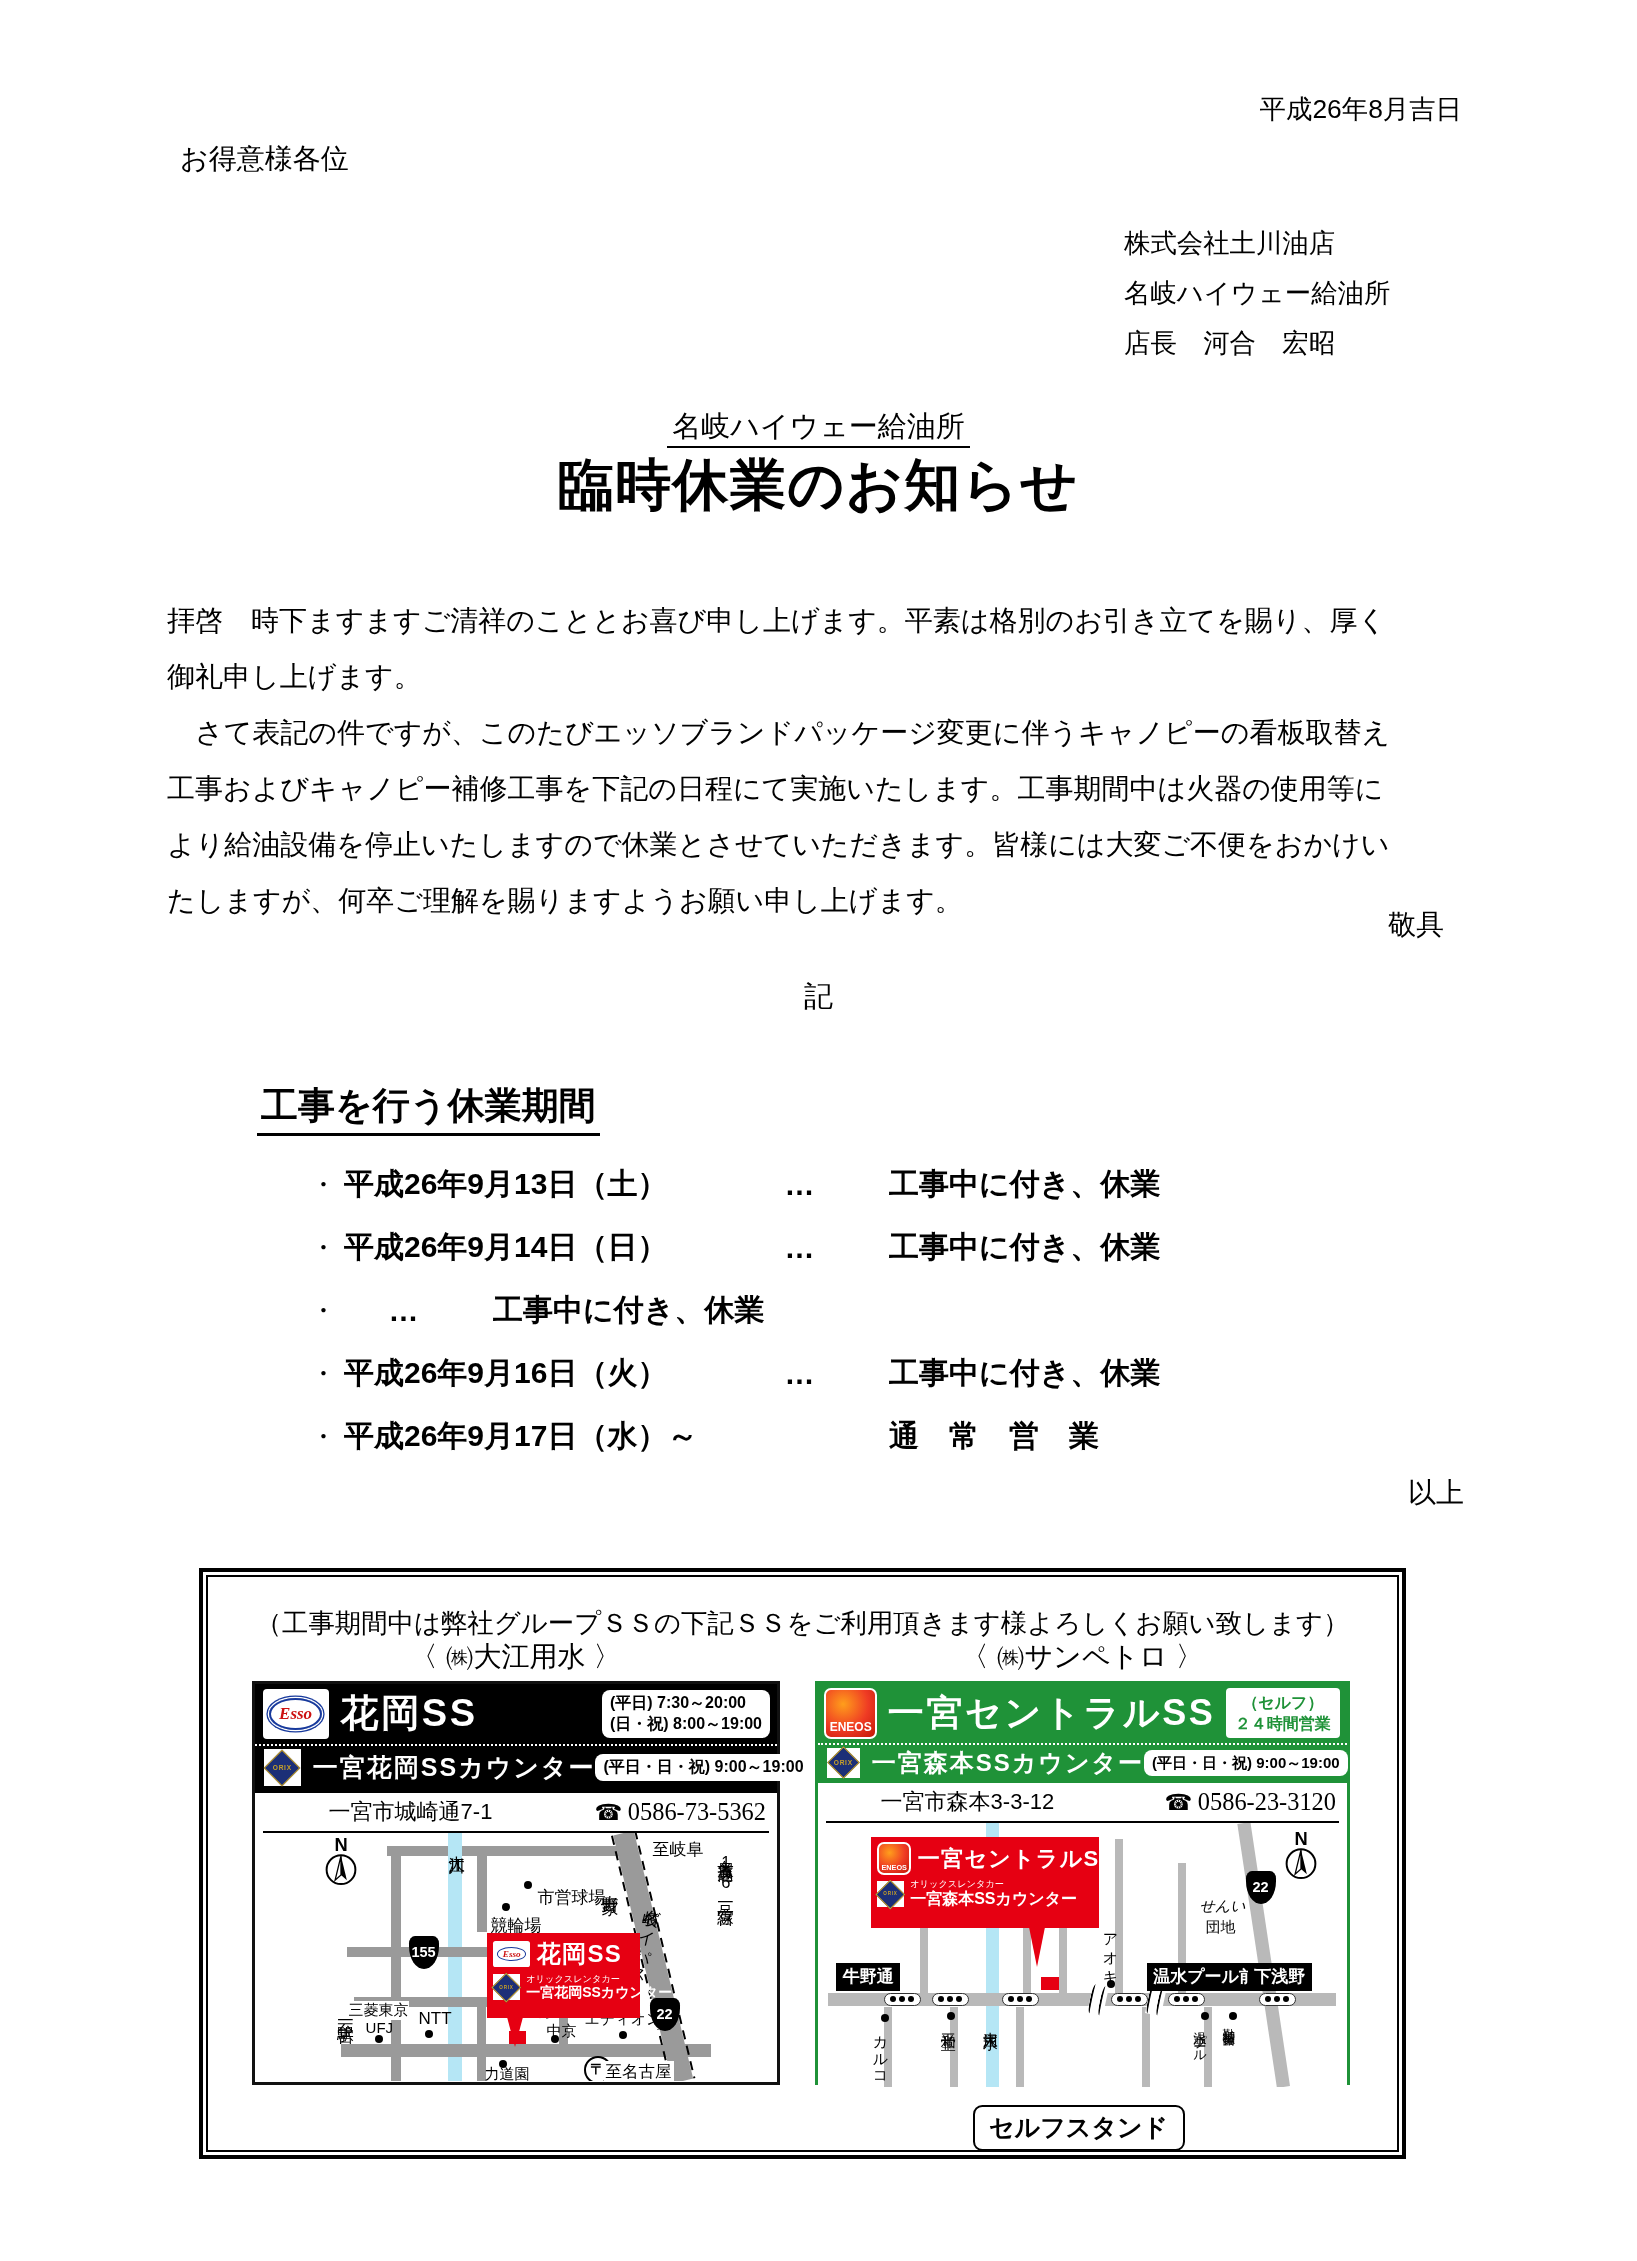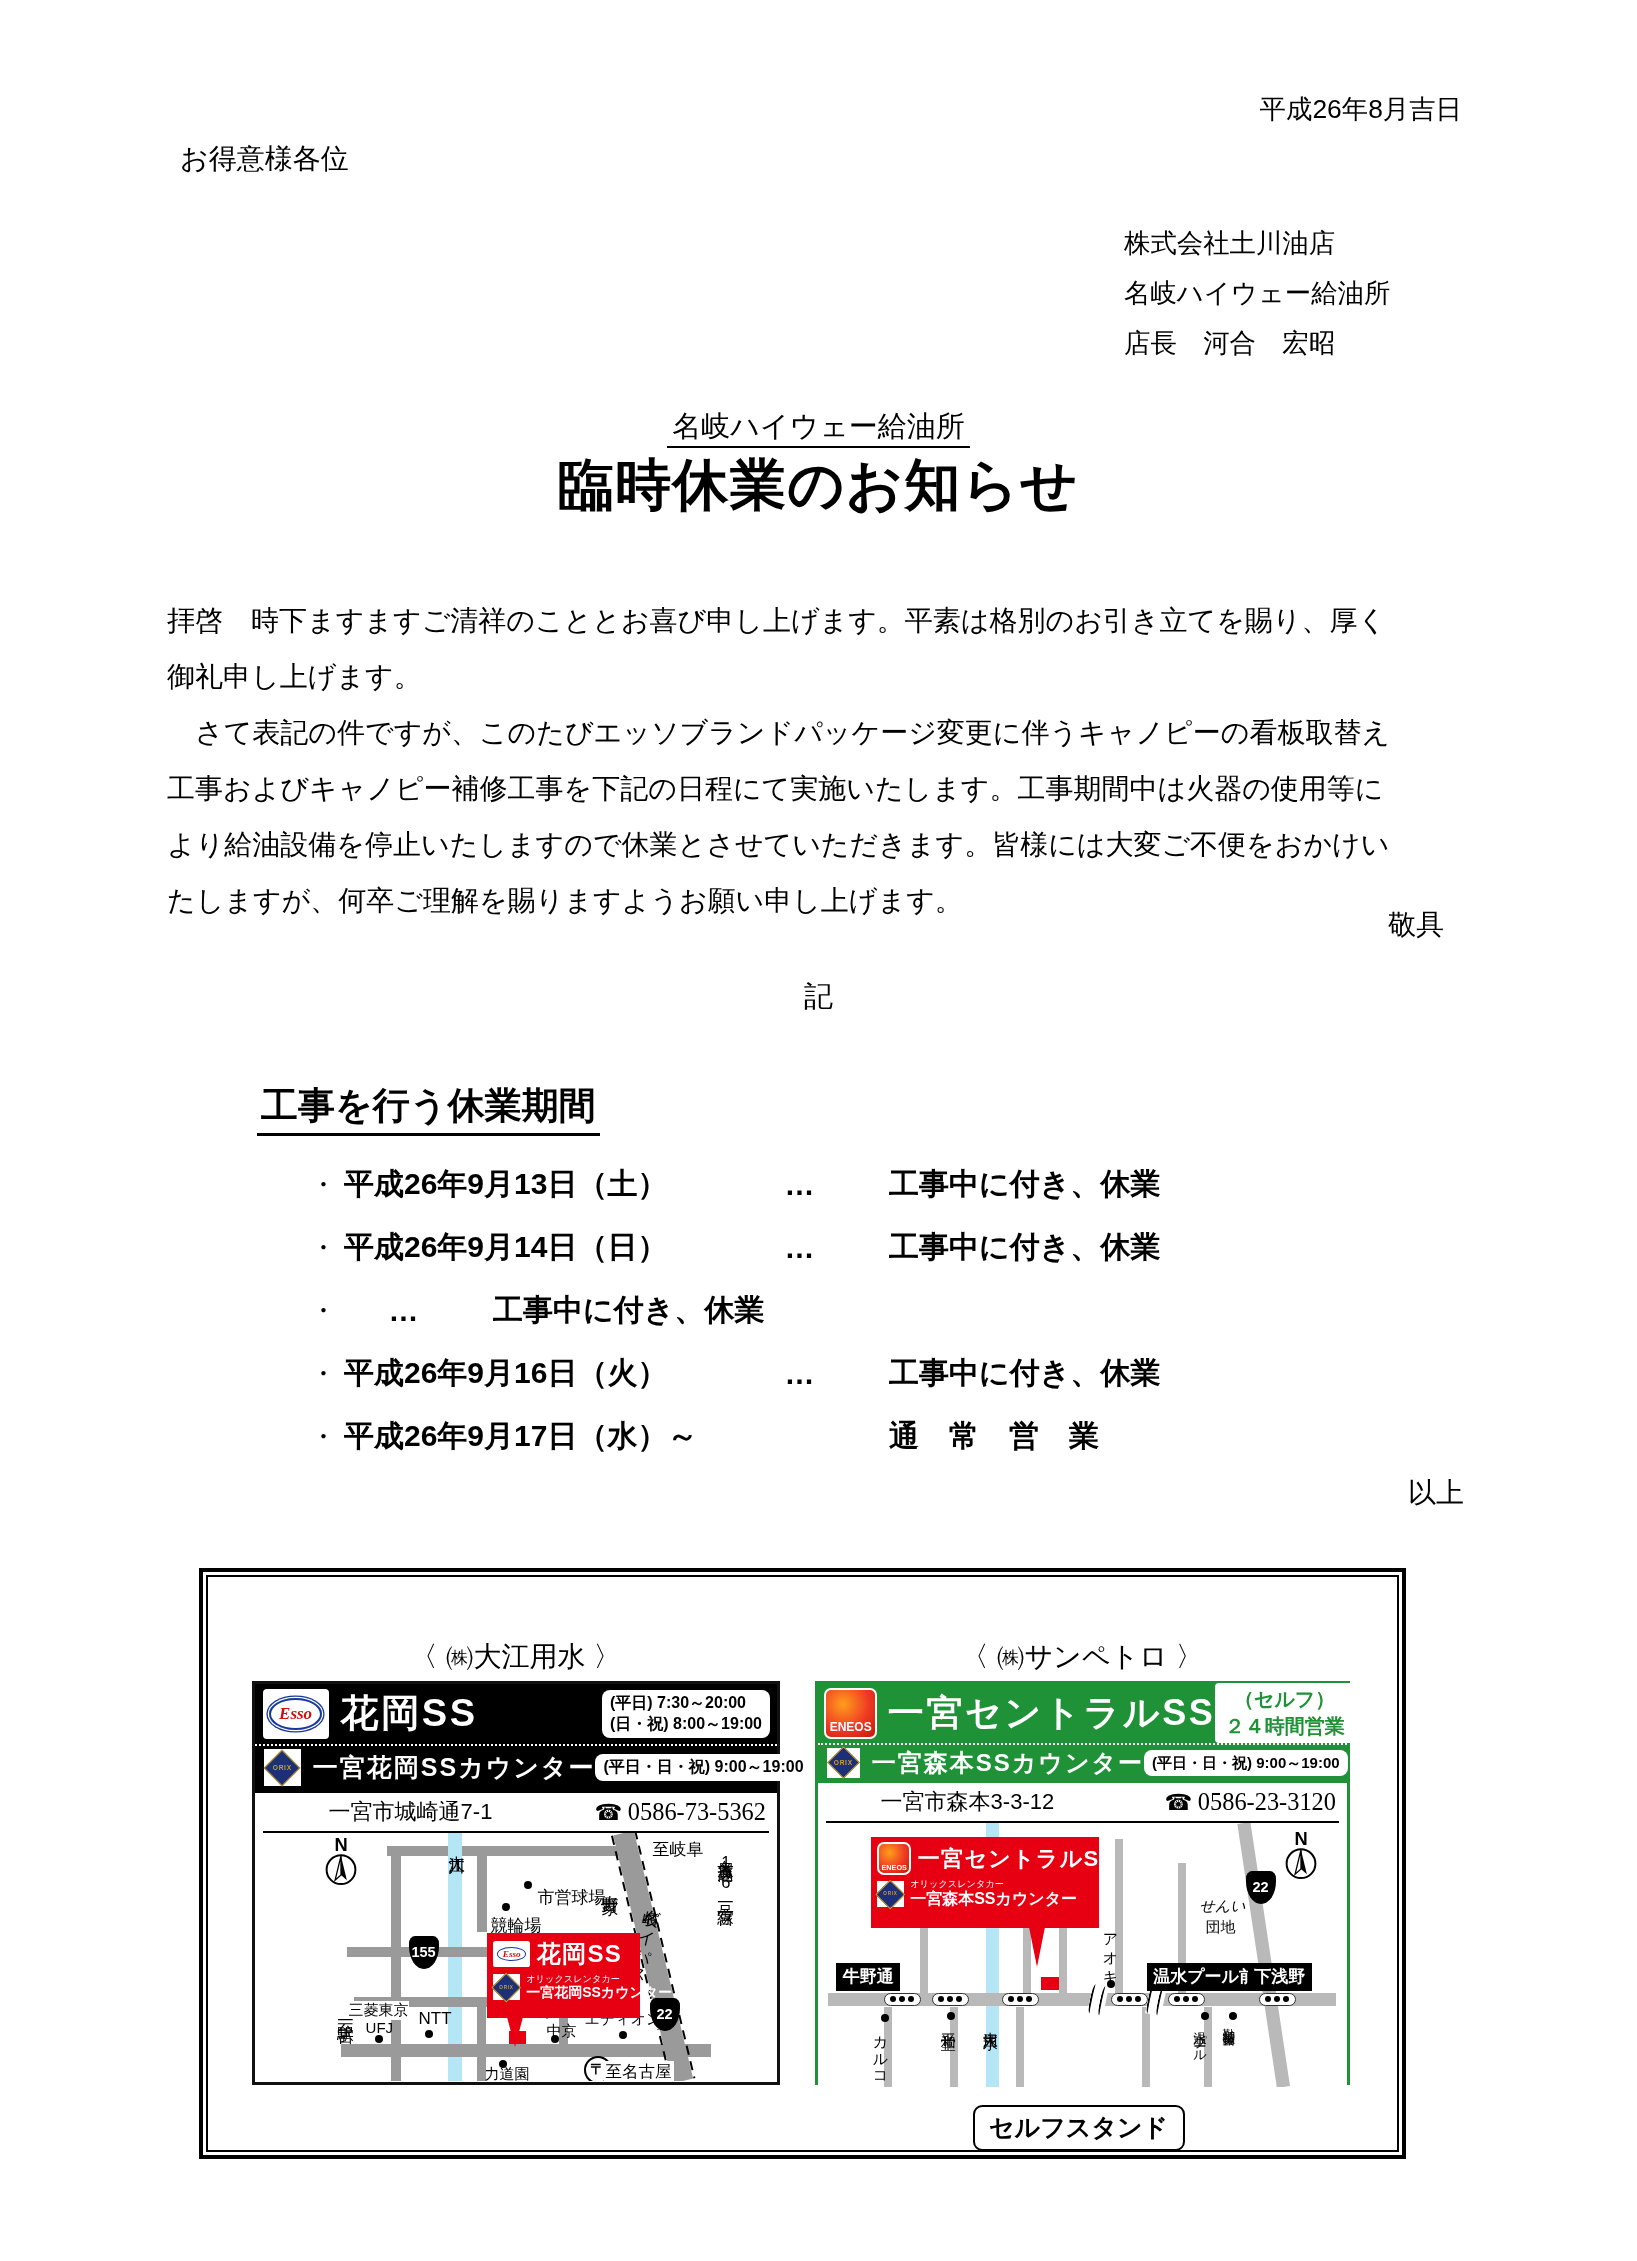--- a/index.html
+++ b/index.html
@@ -54,21 +54,21 @@
   .esso-logo { width:66px; height:50px; background:#fff; border-radius:4px; margin:0 12px 0 8px;
                display:flex; align-items:center; justify-content:center; flex:none; }
   .esso-oval { border:2.6px solid #17399c; border-radius:50%; box-shadow:0 0 0 1.3px #fff, 0 0 0 2.6px #17399c;
                color:#cc1111; font-weight:bold; font-style:italic; font-size:17px; padding:4px 8px;
                font-family:"Liberation Serif", serif; }
   .st-name { font-size:38px; font-weight:bold; letter-spacing:2.6px; flex:1; white-space:nowrap; }
   .st-name.green { font-size:36px; }
   .hours-box { background:#fff; color:#000; border-radius:8px; margin-right:6.6px; padding:3.3px 8px;
                font-size:16px; font-weight:bold; line-height:1.3; white-space:nowrap; }
   .self-box { background:#fff; color:#1f9238; border-radius:4px; margin-right:6.6px; padding:3.3px 9.2px;
-              font-size:20px; font-weight:bold; line-height:1.35; text-align:center; white-space:nowrap; }
+              font-size:16px; font-weight:bold; line-height:1.35; text-align:center; white-space:nowrap; }
   .orix-logo { width:37px; height:37px; background:#fff; margin:0 12px 0 9.2px; position:relative;
                display:flex; align-items:center; justify-content:center; flex:none; }
   .orix-diamond { width:24px; height:24px; transform:rotate(45deg); background:#1c2f77; border:1.3px solid #c9a227; }
   .orix-word { position:absolute; color:#c9a227; font-size:6.6px; font-weight:bold; letter-spacing:0.7px; }
   .ct-name { font-size:25px; font-weight:bold; letter-spacing:2px; flex:1; white-space:nowrap; }
   .ct-name.green { font-size:24px; }
 
   .addr-row { height:38px; display:flex; align-items:center; justify-content:space-between;
               padding:0 10.6px 0 74px; font-size:22px; }
   .addr-phone { font-family:"Liberation Serif", serif; font-size:24.4px; white-space:nowrap; }
@@ -189,20 +189,21 @@
       <span class="s-sep"></span>
       <span class="s-status">通　常　営　業</span>
     </div>
   </div>
 
   <div class="abs end-mark">以上</div>
 
   <div class="abs notice-box">
     <div class="notice-inner">
 
+      <div class="abs box-note">（工事期間中は弊社グループＳＳの下記ＳＳをご利用頂きます様よろしくお願い致します）</div>
       <div class="abs group-label lft">〈 ㈱大江用水 〉</div>
       <div class="abs group-label rgt">〈 ㈱サンペトロ 〉</div>
 
       <div class="abs card card-left">
         <div class="hdr hdr-black">
           <div class="hrow r1">
             <div class="esso-logo">
               <span class="esso-oval">Esso</span>
             </div>
             <div class="st-name">花岡SS</div>

